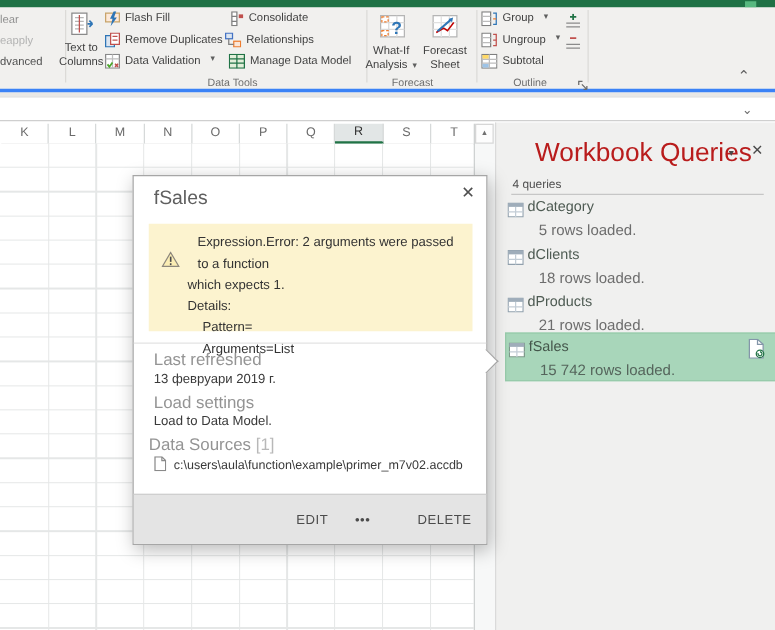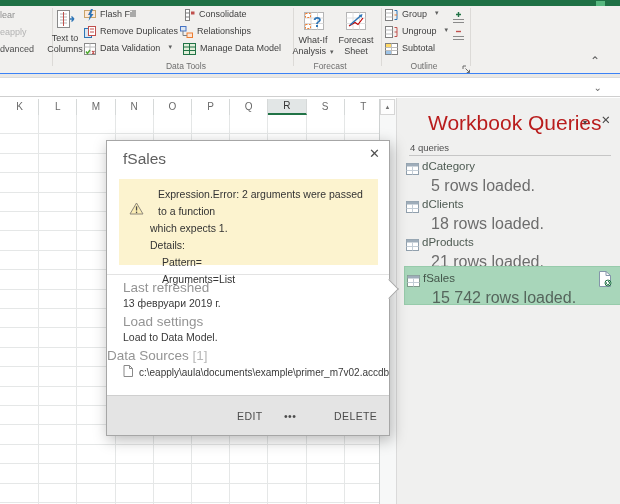--- a/index.html
+++ b/index.html
@@ -3,21 +3,21 @@
 <meta charset="utf-8">
 <style>
   html,body{margin:0;padding:0;background:#fff;}
   .stage{position:relative;width:620px;height:504px;overflow:hidden;background:#fff;
          font-family:"Liberation Sans",sans-serif;-webkit-font-smoothing:antialiased;}
   .abs{position:absolute;}
   
   .titlebar{left:0;top:0;width:620px;height:6px;background:#1f7145;}
   .title-accent{left:596px;top:1px;width:9px;height:5px;background:#57b87f;}
   
-  .ribbon{left:0;top:6px;width:620px;height:68px;background:#f1f0ee;border-bottom:1px solid #3b82f6;box-sizing:border-box;}
+  .ribbon{left:0;top:6px;width:620px;height:68px;background:#f1f0ee;border-bottom:3px solid #3b82f6;box-sizing:border-box;}
   .rib-sep{top:2px;height:58px;width:1px;background:#dcdad7;}
   .small-btn{display:flex;align-items:flex-start;gap:4px;height:14px;font-size:9px;color:#3f3f3f;white-space:nowrap;}
   .partial{font-size:9px;color:#8f8f8f;white-space:nowrap;}
   .big-btn{text-align:center;font-size:9px;color:#3f3f3f;line-height:11px;}
   .grp-label{font-size:8.5px;color:#6e6e6e;text-align:center;}
   .dd{font-size:7px;color:#5f5f5f;margin-left:4px;}
   .mini{flex:0 0 auto;display:inline-block;}
   
   .gapbar{left:0;top:74px;width:620px;height:3px;background:#e9e8e6;}
   .fbar{left:0;top:77px;width:620px;height:20px;background:#fff;border-top:1px solid #dcdcdc;border-bottom:1px solid #cfcfcf;box-sizing:border-box;}
@@ -37,21 +37,21 @@
   .vscroll .upbox{width:15px;height:16px;margin:0;background:#fdfdfd;border:1px solid #d6d6d6;box-sizing:border-box;
                   text-align:center;font-size:6px;line-height:14px;color:#707070;}
   
   .panel{left:396px;top:98px;width:224px;height:406px;background:#f0f0ef;border-left:1px solid #dadada;box-sizing:border-box;}
   .panel-title{left:31px;top:13px;font-size:21px;color:#b91c1c;}
   .panel-dd{left:186px;top:20px;font-size:8px;color:#4a4a4a;}
   .panel-close{left:204px;top:15px;font-size:11.5px;color:#4a4a4a;}
   .panel-count{left:13px;top:44px;font-size:9.5px;color:#4f4f4f;}
   .panel-rule{left:12px;top:57px;width:202px;border-top:1px solid #c6c6c6;}
   .q-name{font-size:11.5px;color:#4e5b53;}
-  .q-status{font-size:16px;color:#6d6d6d;}
+  .q-status{font-size:12px;color:#6d6d6d;}
   .q-sel{left:7px;top:168px;width:217px;height:39px;background:#a8d6ba;border:1px solid #97cbab;box-sizing:border-box;}
   
   .popup{left:106px;top:140px;width:284px;height:296px;background:#fff;border:1px solid #a6a6a6;
          box-shadow:2px 4px 14px rgba(0,0,0,.28);z-index:6;box-sizing:border-box;}
   .callout{left:382px;top:282px;width:13px;height:13px;background:#fff;transform:rotate(45deg);
            border-top:1px solid #a6a6a6;border-right:1px solid #a6a6a6;z-index:7;}
   .pp-title{left:16px;top:9px;font-size:15.5px;color:#5f5f5f;}
   .pp-close{right:9px;top:5px;font-size:13px;color:#4f4f4f;}
   .err-box{left:12px;top:38px;width:259px;height:86px;background:#fcf3cf;padding:7px 10px;box-sizing:border-box;
            font-size:10.5px;color:#333;line-height:17px;}
@@ -348,27 +348,27 @@
     </div>
 
     <div class="abs pp-div"></div>
 
     <div class="abs pp-h" style="left:16px;top:139px;">Last refreshed</div>
     <div class="abs pp-v" style="left:16px;top:156px;">13 февруари 2019 г.</div>
 
     <div class="abs pp-h" style="left:16px;top:173px;">Load settings</div>
     <div class="abs pp-v" style="left:16px;top:190px;">Load to Data Model.</div>
 
-    <div class="abs pp-h" style="left:0;top:207px;"><span>Data Sources</span> <span class="pp-badge">[1]</span></div>
+    <div class="abs pp-h" style="left:12px;top:207px;"><span>Data Sources</span> <span class="pp-badge">[1]</span></div>
     <div class="abs pp-path" style="left:16px;top:224px;">
       <span class="mini"><svg width="10" height="12" viewBox="0 0 10 12">
             <path d="M1 0.5 H6.5 L9.5 3.5 V11.5 H1 Z" fill="#fff" stroke="#8a8a8a"></path>
             <path d="M6.5 0.5 V3.5 H9.5" fill="none" stroke="#8a8a8a"></path>
           </svg></span>
-      <span>c:\eapply\aula\documents\example\primer_m7v02.accdb</span>
+      <span>c:\users\aula\function\example\primer_m7v02.accdb</span>
     </div>
 
     <div class="abs pp-footer">
       <span class="abs pp-btn" style="left:130px;">EDIT</span>
       <span class="abs pp-btn" style="left:177px;">•••</span>
       <span class="abs pp-btn" style="left:227px;">DELETE</span>
     </div>
   </div>
 
 </div>

